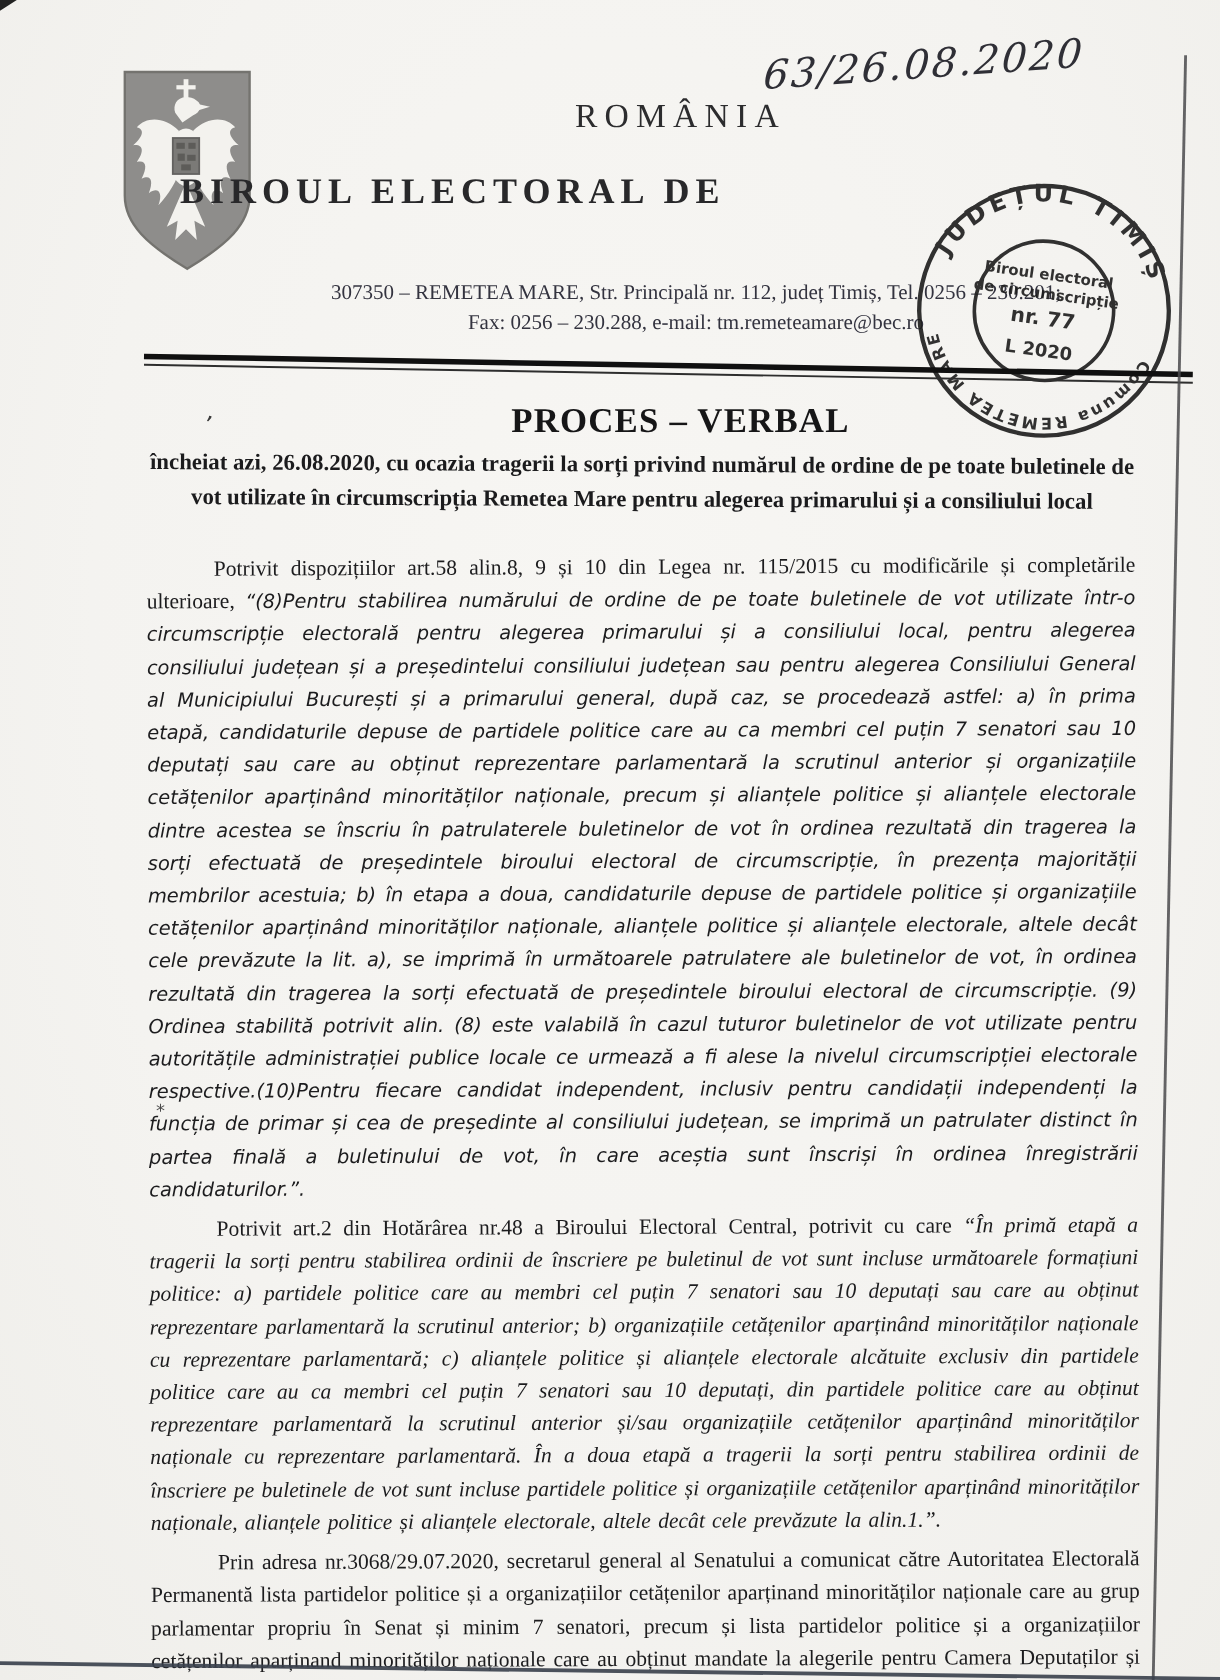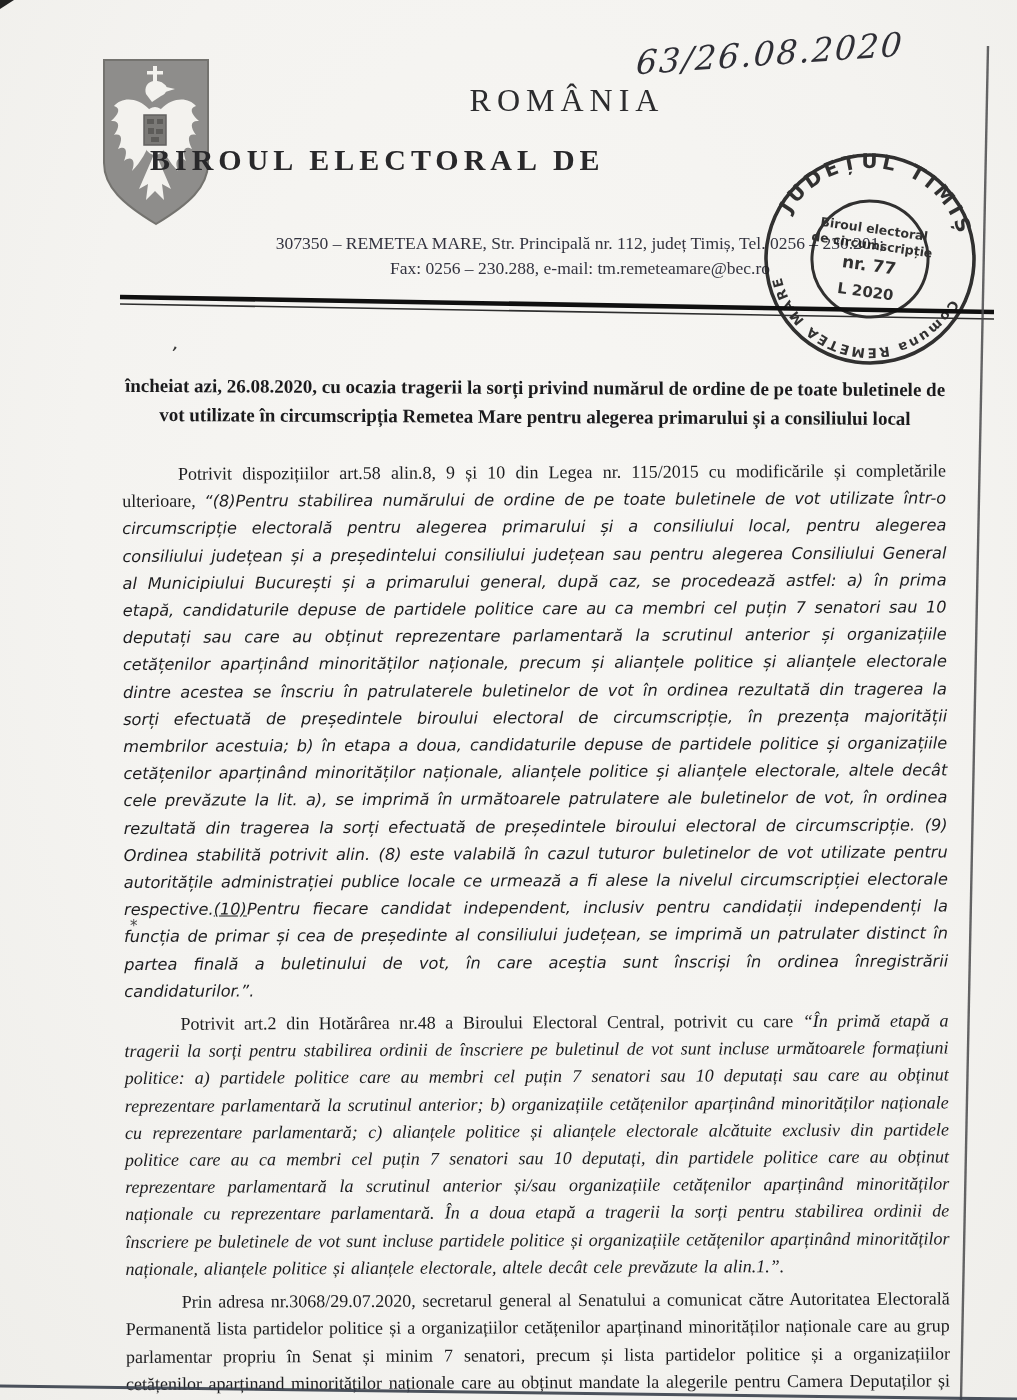--- a/index.html
+++ b/index.html
@@ -13,21 +13,21 @@
     position:absolute;left:636px;top:32px;width:320px;
     font-family:"DejaVu Serif", serif;font-style:italic;
     font-size:33px;letter-spacing:2px;color:#2f2f36;
     transform:rotate(-4deg) skewX(-8deg);
   }
   
   .coa{position:absolute;left:96px;top:55px;width:120px;height:176px;}
   
   .country{
     position:absolute;left:150px;top:82px;width:834px;text-align:center;
-    font-size:32px;letter-spacing:6px;color:#2c2c2e;
+    font-size:28px;letter-spacing:6px;color:#2c2c2e;
   }
   .office{
     position:absolute;left:150px;top:142px;width:834px;text-align:left;
     font-size:30px;font-weight:bold;letter-spacing:5px;line-height:35px;color:#28282a;
   }
   .addr{
     position:absolute;left:230px;top:231px;width:700px;text-align:center;
     font-size:17.5px;line-height:25px;color:#33333f;
   }
   
@@ -51,21 +51,21 @@
     position:absolute;left:122px;top:461px;width:824px;
     transform:rotate(-0.25deg);transform-origin:0 0;
   }
   .bodytext p{
     margin:0;text-indent:56px;text-align:justify;
     font-size:18px;line-height:27.2px;word-spacing:1.5px;color:#1c1c1e;
   }
   .bodytext p + p{margin-top:6px;}
   .qs{font-family:"DejaVu Sans", sans-serif;font-style:italic;font-size:16.2px;}
   .qi{font-style:italic;}
-  .u{text-decoration:underline;}
+  .u{}
   
   .overlay{position:absolute;left:0;top:0;pointer-events:none;z-index:6;}
   .penmark-title{
     position:absolute;left:170px;top:342px;font-size:20px;color:#3a3a3a;
     transform:rotate(14deg);font-family:"DejaVu Sans", sans-serif;
   }
   .penmark-margin{
     position:absolute;left:130px;top:917px;font-size:15px;color:#4a4a4a;
     font-family:"DejaVu Sans", sans-serif;
   }
@@ -125,20 +125,21 @@
     </g>
     <g text-anchor="middle">
       <text y="-26" font-size="12.5" font-weight="bold">Biroul electoral</text>
       <text y="-10" font-size="12.5" font-weight="bold">de circumscripție</text>
       <text y="12" font-size="17" font-weight="bold">nr. 77</text>
       <text y="38" font-size="15" font-weight="bold">L 2020</text>
     </g>
   </svg>
 
   <div class="penmark-title">ʼ</div>
+  <div class="title">PROCES – VERBAL</div>
   <div class="subtitle">încheiat azi, 26.08.2020, cu ocazia tragerii la sorți privind numărul de ordine de pe toate buletinele de vot utilizate în circumscripția Remetea Mare pentru alegerea primarului și a consiliului local</div>
 
   <div class="bodytext">
     <p><span>Potrivit dispozițiilor art.58 alin.8, 9 și 10 din Legea nr. 115/2015 cu modificările și completările ulterioare, </span><span class="qs">“(8)Pentru stabilirea numărului de ordine de pe toate buletinele de vot utilizate într-o circumscripție electorală pentru alegerea primarului și a consiliului local, pentru alegerea consiliului județean și a președintelui consiliului județean sau pentru alegerea Consiliului General al Municipiului București și a primarului general, după caz, se procedează astfel: a) în prima etapă, candidaturile depuse de partidele politice care au ca membri cel puțin 7 senatori sau 10 deputați sau care au obținut reprezentare parlamentară la scrutinul anterior și organizațiile cetățenilor aparținând minorităților naționale, precum și alianțele politice și alianțele electorale dintre acestea se înscriu în patrulaterele buletinelor de vot în ordinea rezultată din tragerea la sorți efectuată de președintele biroului electoral de circumscripție, în prezența majorității membrilor acestuia; b) în etapa a doua, candidaturile depuse de partidele politice și organizațiile cetățenilor aparținând minorităților naționale, alianțele politice și alianțele electorale, altele decât cele prevăzute la lit. a), se imprimă în următoarele patrulatere ale buletinelor de vot, în ordinea rezultată din tragerea la sorți efectuată de președintele biroului electoral de circumscripție. (9) Ordinea stabilită potrivit alin. (8) este valabilă în cazul tuturor buletinelor de vot utilizate pentru autoritățile administrației publice locale ce urmează a fi alese la nivelul circumscripției electorale respective.</span><span class="qs u">(10)</span><span class="qs">Pentru fiecare candidat independent, inclusiv pentru candidații independenți la funcția de primar și cea de președinte al consiliului județean, se imprimă un patrulater distinct în partea finală a buletinului de vot, în care aceștia sunt înscriși în ordinea înregistrării candidaturilor.”.</span></p>
     <p><span>Potrivit art.2 din Hotărârea nr.48 a Biroului Electoral Central, potrivit cu care </span><span class="qi">“În primă etapă a tragerii la sorți pentru stabilirea ordinii de înscriere pe buletinul de vot sunt incluse următoarele formațiuni politice: a) partidele politice care au membri cel puțin 7 senatori sau 10 deputați sau care au obținut reprezentare parlamentară la scrutinul anterior; b) organizațiile cetățenilor aparținând minorităților naționale cu reprezentare parlamentară; c) alianțele politice și alianțele electorale alcătuite exclusiv din partidele politice care au ca membri cel puțin 7 senatori sau 10 deputați, din partidele politice care au obținut reprezentare parlamentară la scrutinul anterior și/sau organizațiile cetățenilor aparținând minorităților naționale cu reprezentare parlamentară. În a doua etapă a tragerii la sorți pentru stabilirea ordinii de înscriere pe buletinele de vot sunt incluse partidele politice și organizațiile cetățenilor aparținând minorităților naționale, alianțele politice și alianțele electorale, altele decât cele prevăzute la alin.1.”.</span></p>
     <p><span>Prin adresa nr.3068/29.07.2020, secretarul general al Senatului a comunicat către Autoritatea Electorală Permanentă lista partidelor politice și a organizațiilor cetățenilor aparținand minorităților naționale care au grup parlamentar propriu în Senat și minim 7 senatori, precum și lista partidelor politice și a organizațiilor cetățenilor aparținand minorităților naționale care au obținut mandate la alegerile pentru Camera Deputaților și Senat din decembrie 2016, după cum urmează: Partidul Social</span></p>
   </div>
 
   <div class="penmark-margin">*</div>
 

